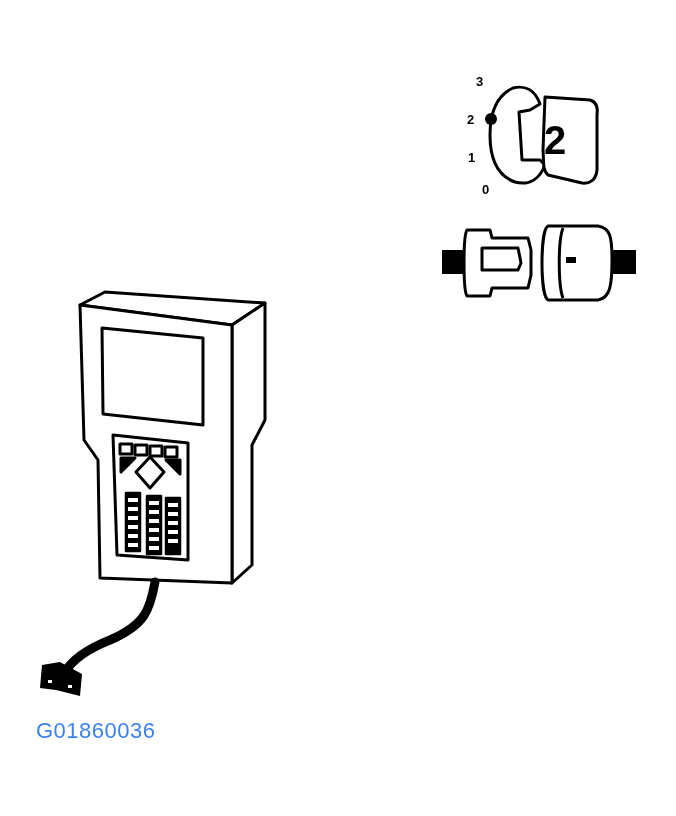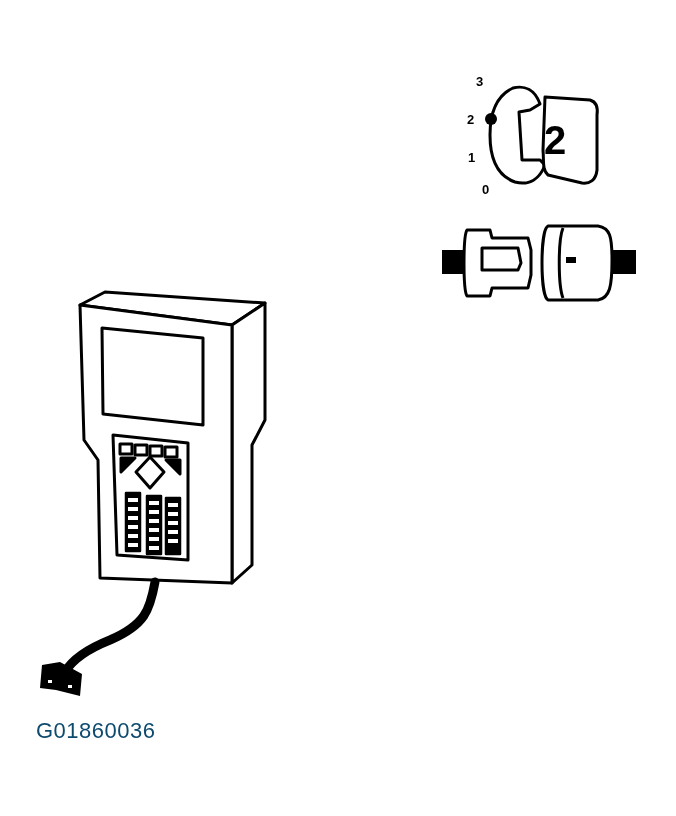--- a/index.html
+++ b/index.html
@@ -1,18 +1,18 @@
 <!DOCTYPE html>
 <html><head>
   <meta charset="utf-8">
   <style>
     html, body { margin: 0; padding: 0; background: #ffffff; }
     body { width: 676px; height: 816px; position: relative; overflow: hidden; font-family: "Liberation Sans", sans-serif; }
     .layer { position: absolute; left: 0; top: 0; }
-    .figure-id { position: absolute; left: 36px; top: 718px; font-size: 22px; color: #0c4a6e; letter-spacing: 0.5px; font-family: "Liberation Sans", sans-serif; }
+    .figure-id { position: absolute; left: 36px; top: 718px; font-size: 22px; color: #3b82f6; letter-spacing: 0.5px; font-family: "Liberation Sans", sans-serif; }
     .pos-label { position: absolute; font-size: 13px; font-weight: bold; color: #000; font-family: "Liberation Sans", sans-serif; }
     .key-number { position: absolute; font-size: 40px; font-weight: bold; color: #000; font-family: "Liberation Sans", sans-serif; }
   </style>
 </head>
 <body>
 
 <svg class="layer" width="676" height="816" viewBox="0 0 676 816">
   <g fill="none" stroke="#000" stroke-width="3" stroke-linejoin="round">
 
     <path d="M80 305 L105 292 L265 303 L232 325 Z" fill="#fff"></path>

